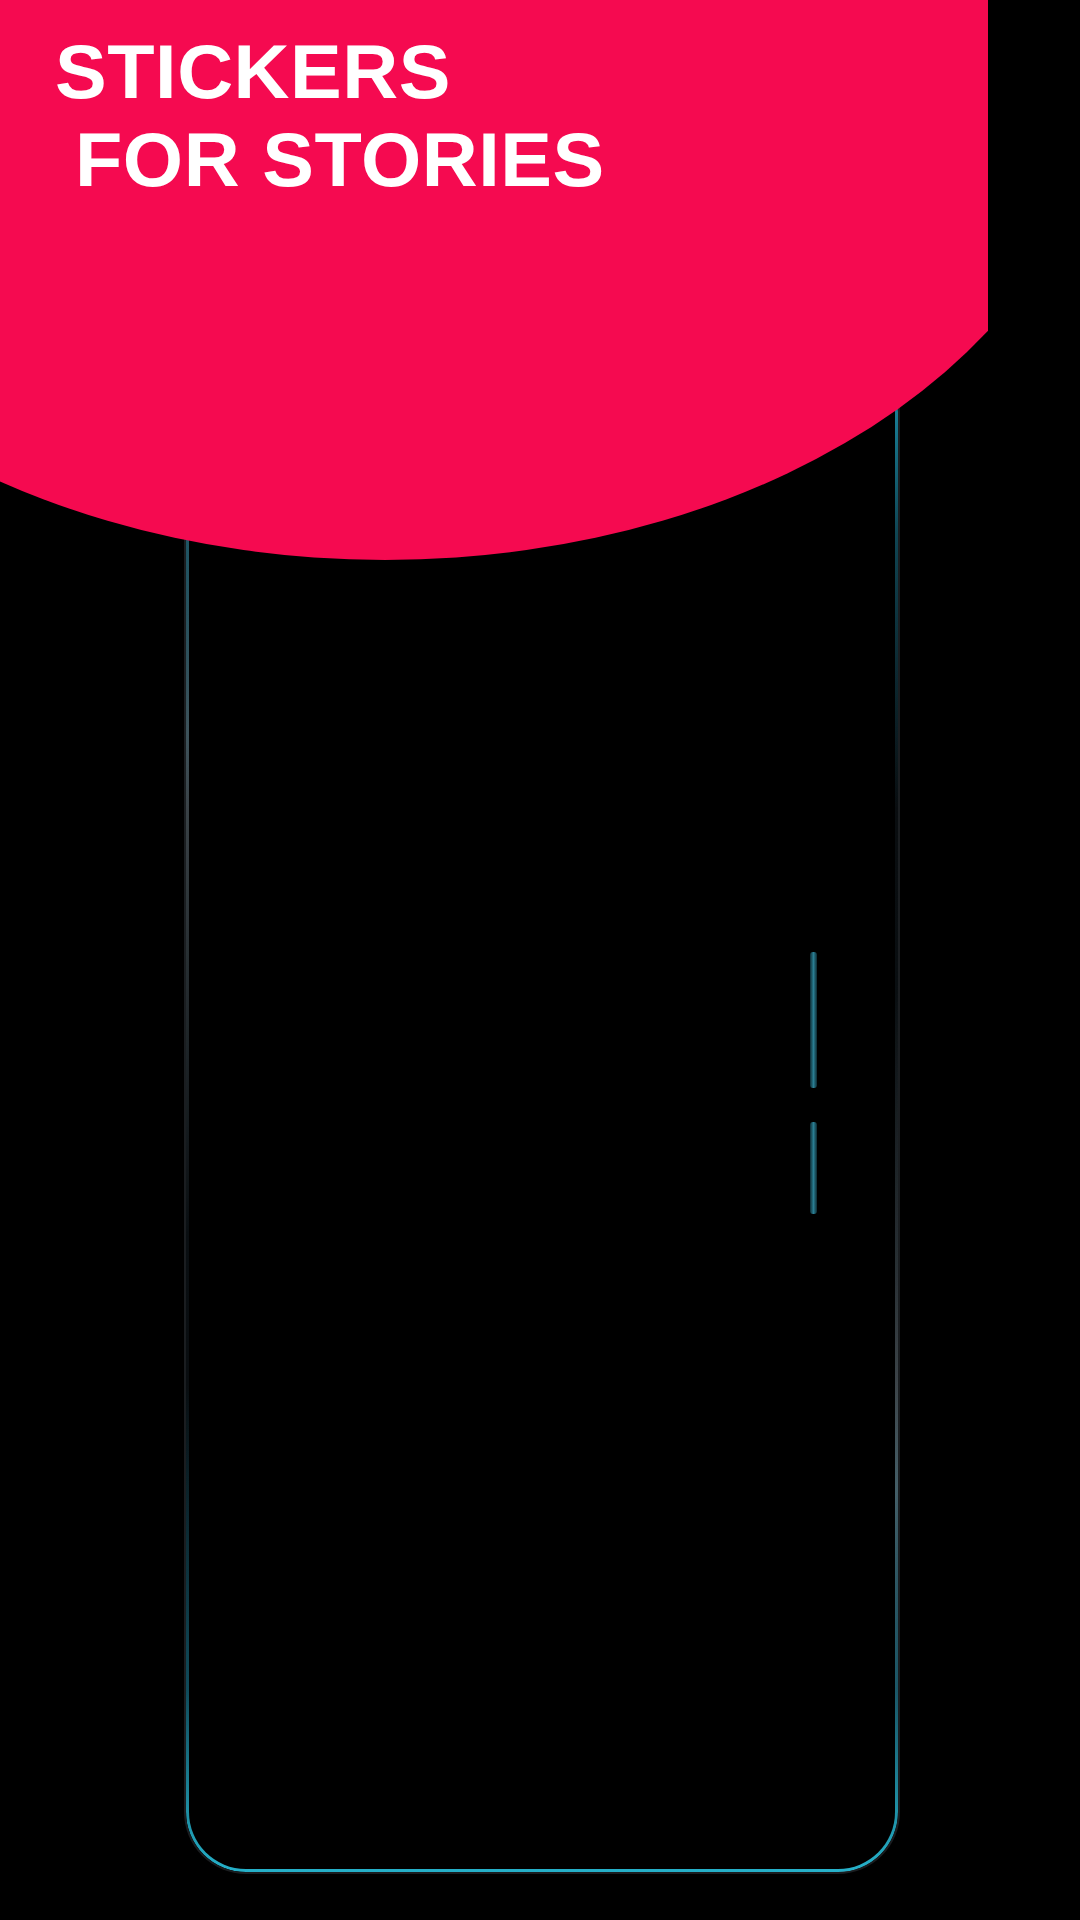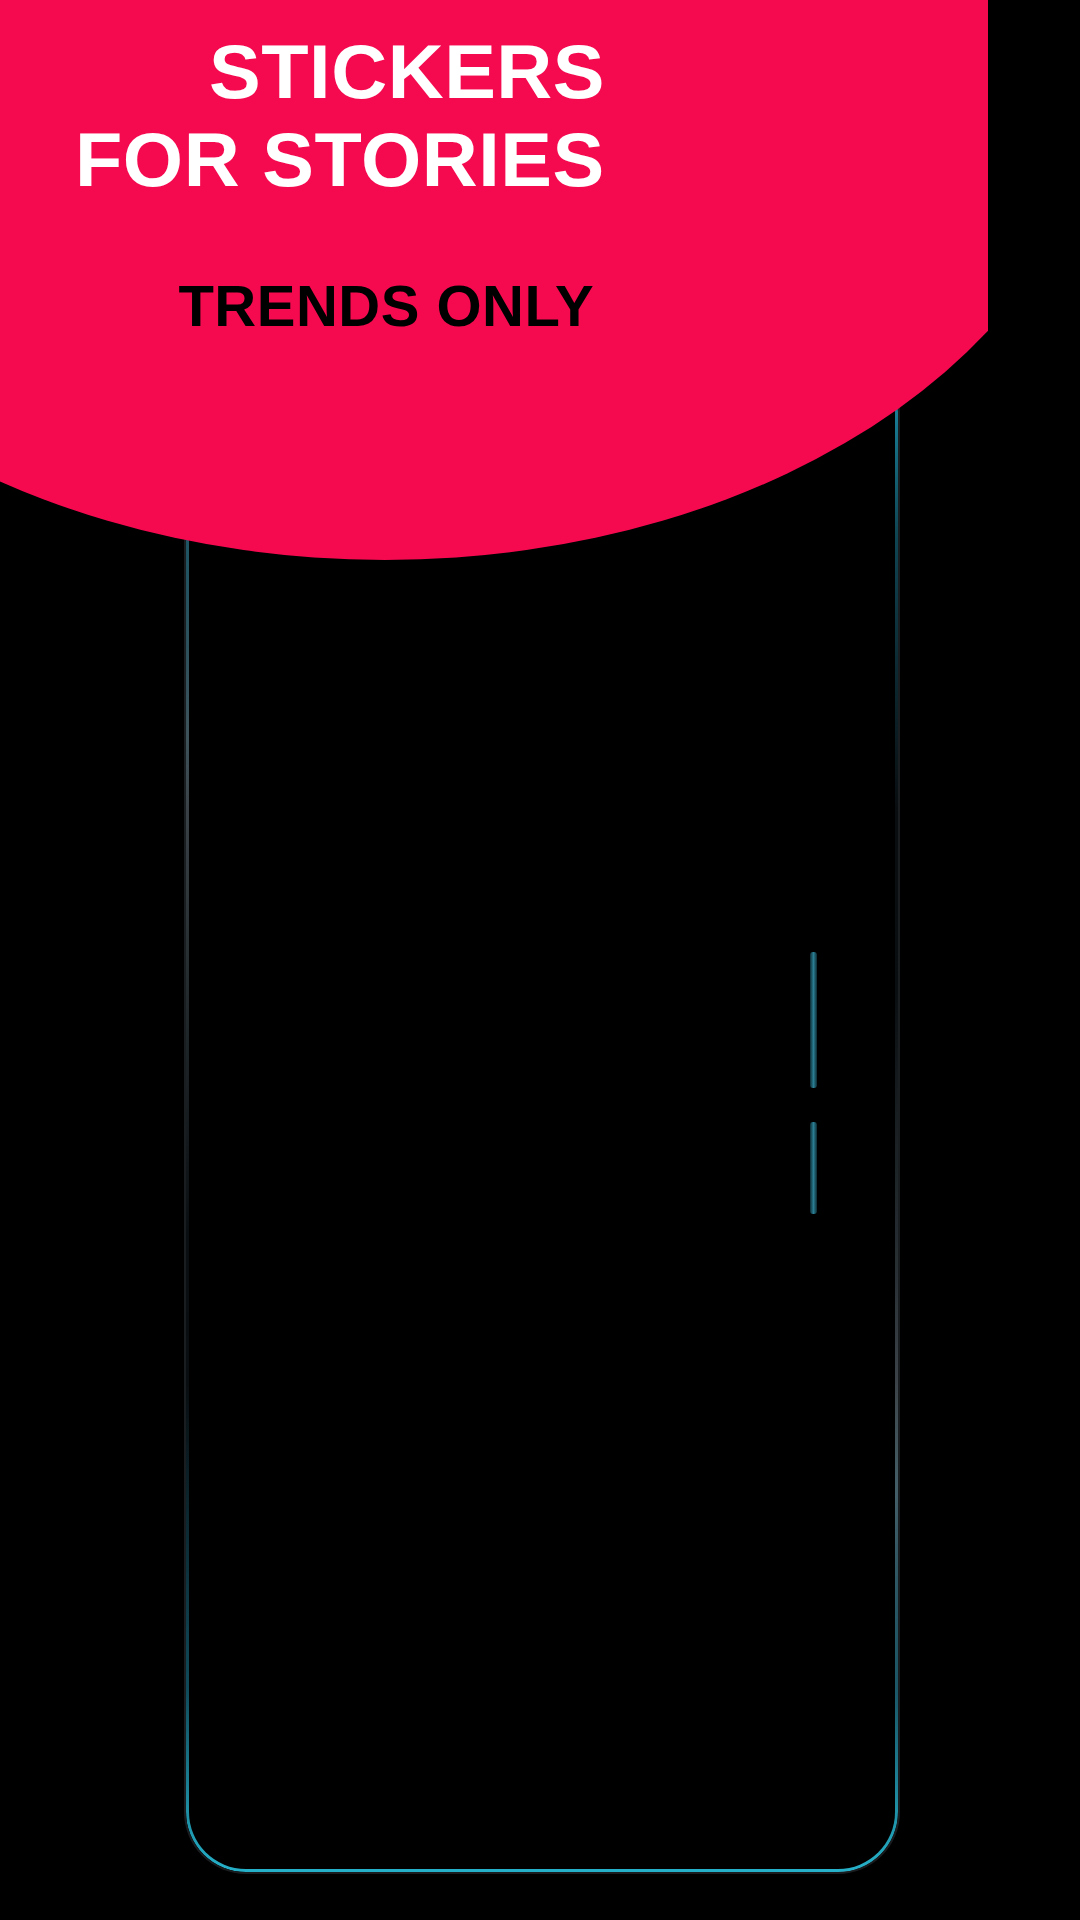--- a/index.html
+++ b/index.html
@@ -2,21 +2,21 @@
 <html><head>
 <meta charset="utf-8">
 <style>
   * { box-sizing: border-box; margin: 0; padding: 0; }
   html, body {
     width: 1080px; height: 1920px;
     background: #000;
     font-family: "Liberation Sans", sans-serif;
     overflow: hidden;
   }
-  #stage { position: relative; width: 988px; height: 1920px; background: #000; overflow: hidden; text-align: right; }
+  #stage { position: relative; width: 988px; height: 1920px; background: #000; overflow: hidden; }
 
   
   .promo-blob {
     position: absolute;
     left: -340px; top: -470px;
     width: 1450px; height: 1030px;
     background: #f50a50;
     border-radius: 50%;
     z-index: 30;
   }
@@ -570,16 +570,15 @@
     <div class="phone-edge-glow"></div>
   </div>
 
   <div class="side-btn vol" style="right:171px; top:952px;"></div>
   <div class="side-btn pwr" style="right:171px; top:1122px;"></div>
 
   <div class="promo-blob"></div>
   <div class="promo-text">
     <div class="promo-line1">STICKERS</div>
     <div class="promo-line2">FOR STORIES</div>
-    <div class="promo-sub">TRENDS ONLY</div>
   </div>
 
 </div>
 
 </body></html>

